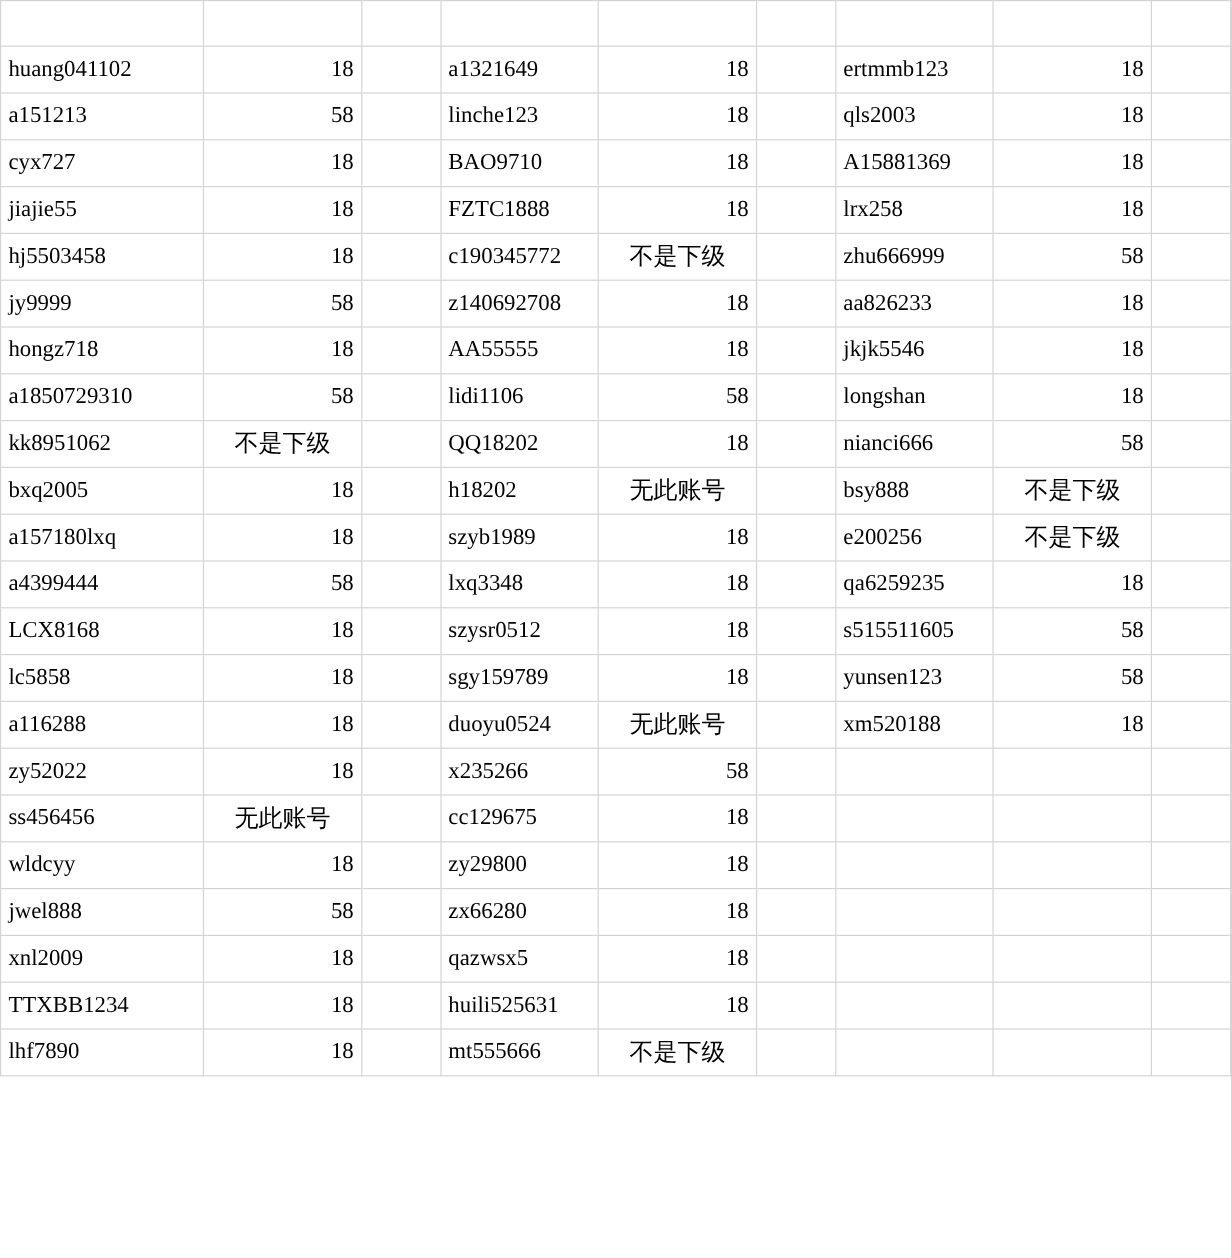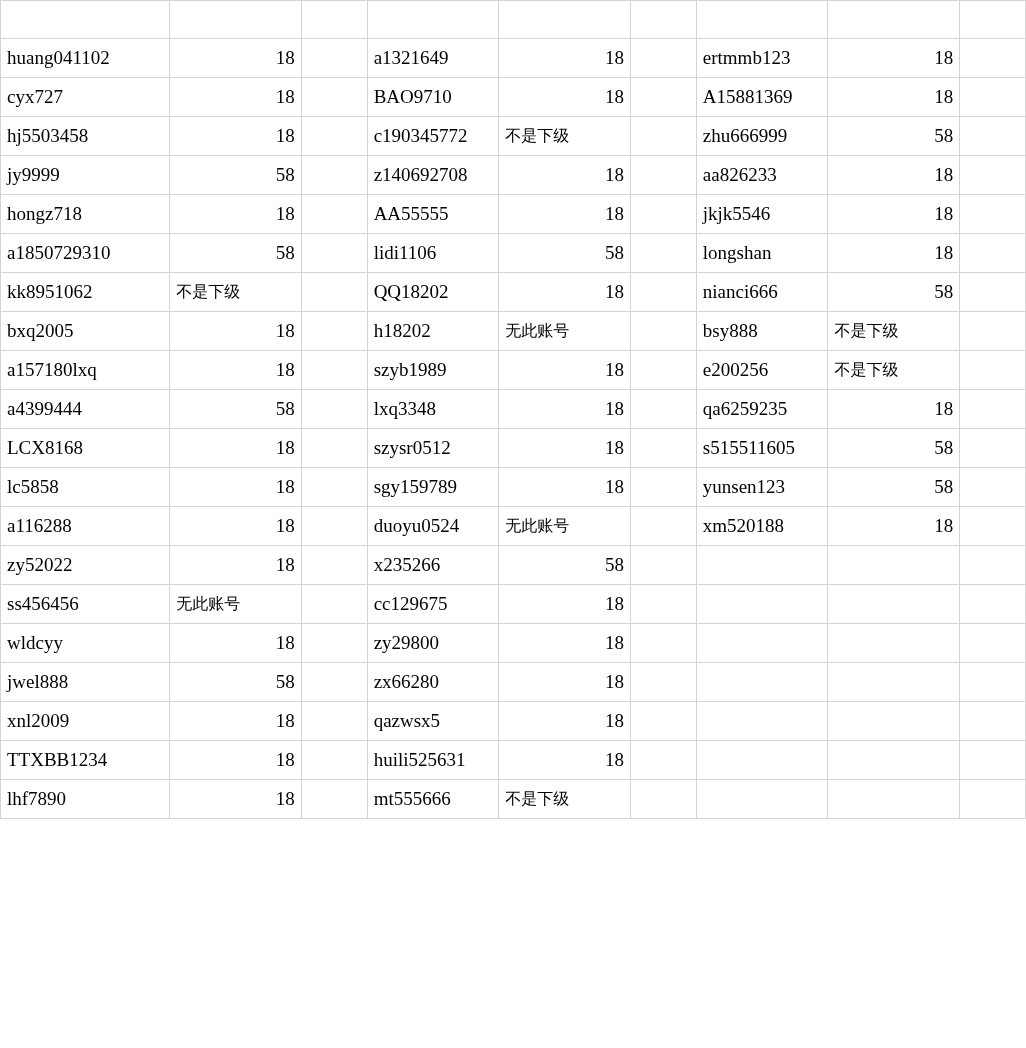--- a/index.html
+++ b/index.html
@@ -47,23 +47,23 @@
   col.c-gap3  { width: 58px; }
 
   td.name {
     text-align: left;
   }
   td.val {
     text-align: right;
     padding-right: 10px;
   }
   td.val.note {
-    text-align: left;
+    text-align: center;
     padding-left: 6px;
-    font-size: 16px;
+    font-size: 20px;
   }
   td.gap {
     border-top: none;
     border-bottom: none;
     border-left: 1px solid #d4d4d4;
     border-right: 1px solid #d4d4d4;
   }
   td.empty {
     border: 1px solid #d4d4d4;
   }
@@ -113,27 +113,49 @@
           <td class="val">18</td>
           <td class="gap"></td>
           <td class="name">a1321649</td>
           <td class="val">18</td>
           <td class="gap"></td>
           <td class="name">ertmmb123</td>
           <td class="val">18</td>
           <td class="gap"></td>
         </tr>
         <tr>
+          <td class="name">a151213</td>
+          <td class="val">58</td>
+          <td class="gap"></td>
+          <td class="name">linche123</td>
+          <td class="val">18</td>
+          <td class="gap"></td>
+          <td class="name">qls2003</td>
+          <td class="val">18</td>
+          <td class="gap"></td>
+        </tr>
+        <tr>
           <td class="name">cyx727</td>
           <td class="val">18</td>
           <td class="gap"></td>
           <td class="name">BAO9710</td>
           <td class="val">18</td>
           <td class="gap"></td>
           <td class="name">A15881369</td>
+          <td class="val">18</td>
+          <td class="gap"></td>
+        </tr>
+        <tr>
+          <td class="name">jiajie55</td>
+          <td class="val">18</td>
+          <td class="gap"></td>
+          <td class="name">FZTC1888</td>
+          <td class="val">18</td>
+          <td class="gap"></td>
+          <td class="name">lrx258</td>
           <td class="val">18</td>
           <td class="gap"></td>
         </tr>
         <tr>
           <td class="name">hj5503458</td>
           <td class="val">18</td>
           <td class="gap"></td>
           <td class="name">c190345772</td>
           <td class="val note">不是下级</td>
           <td class="gap"></td>

